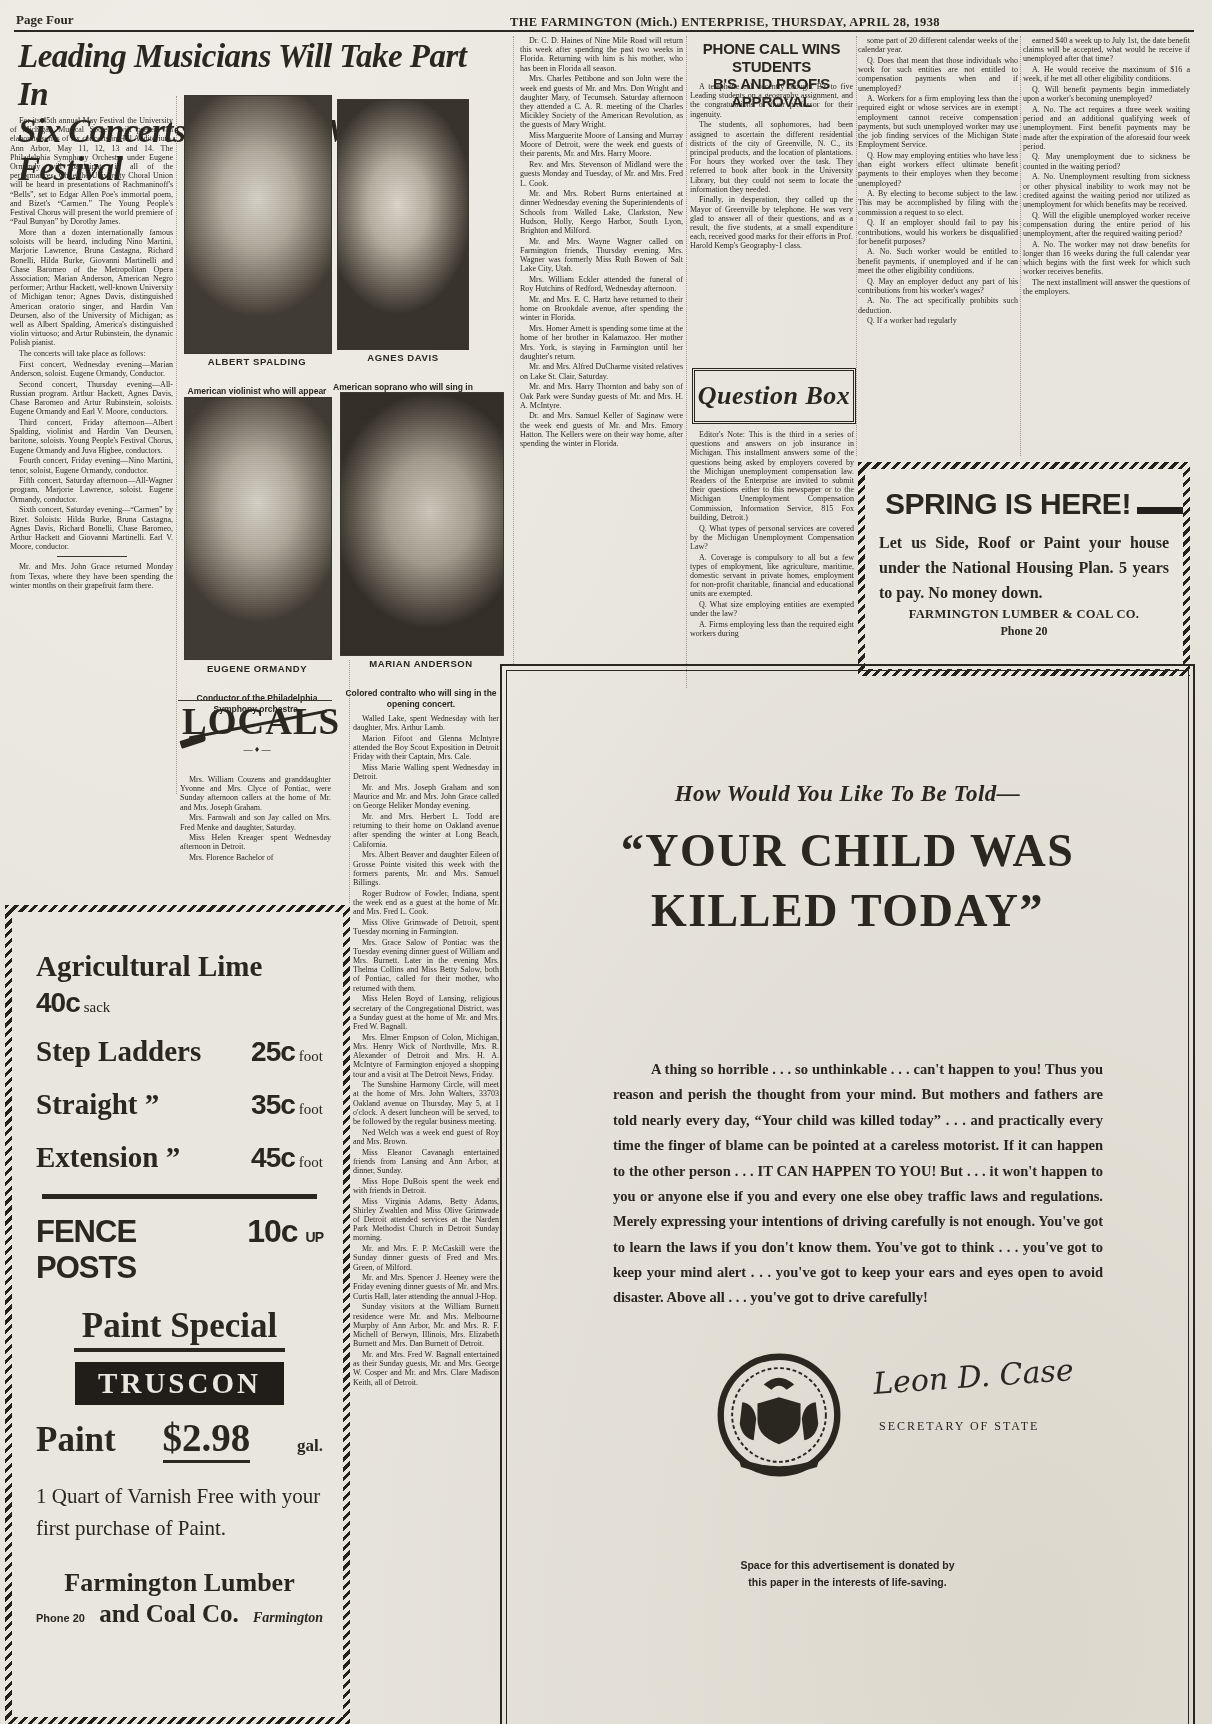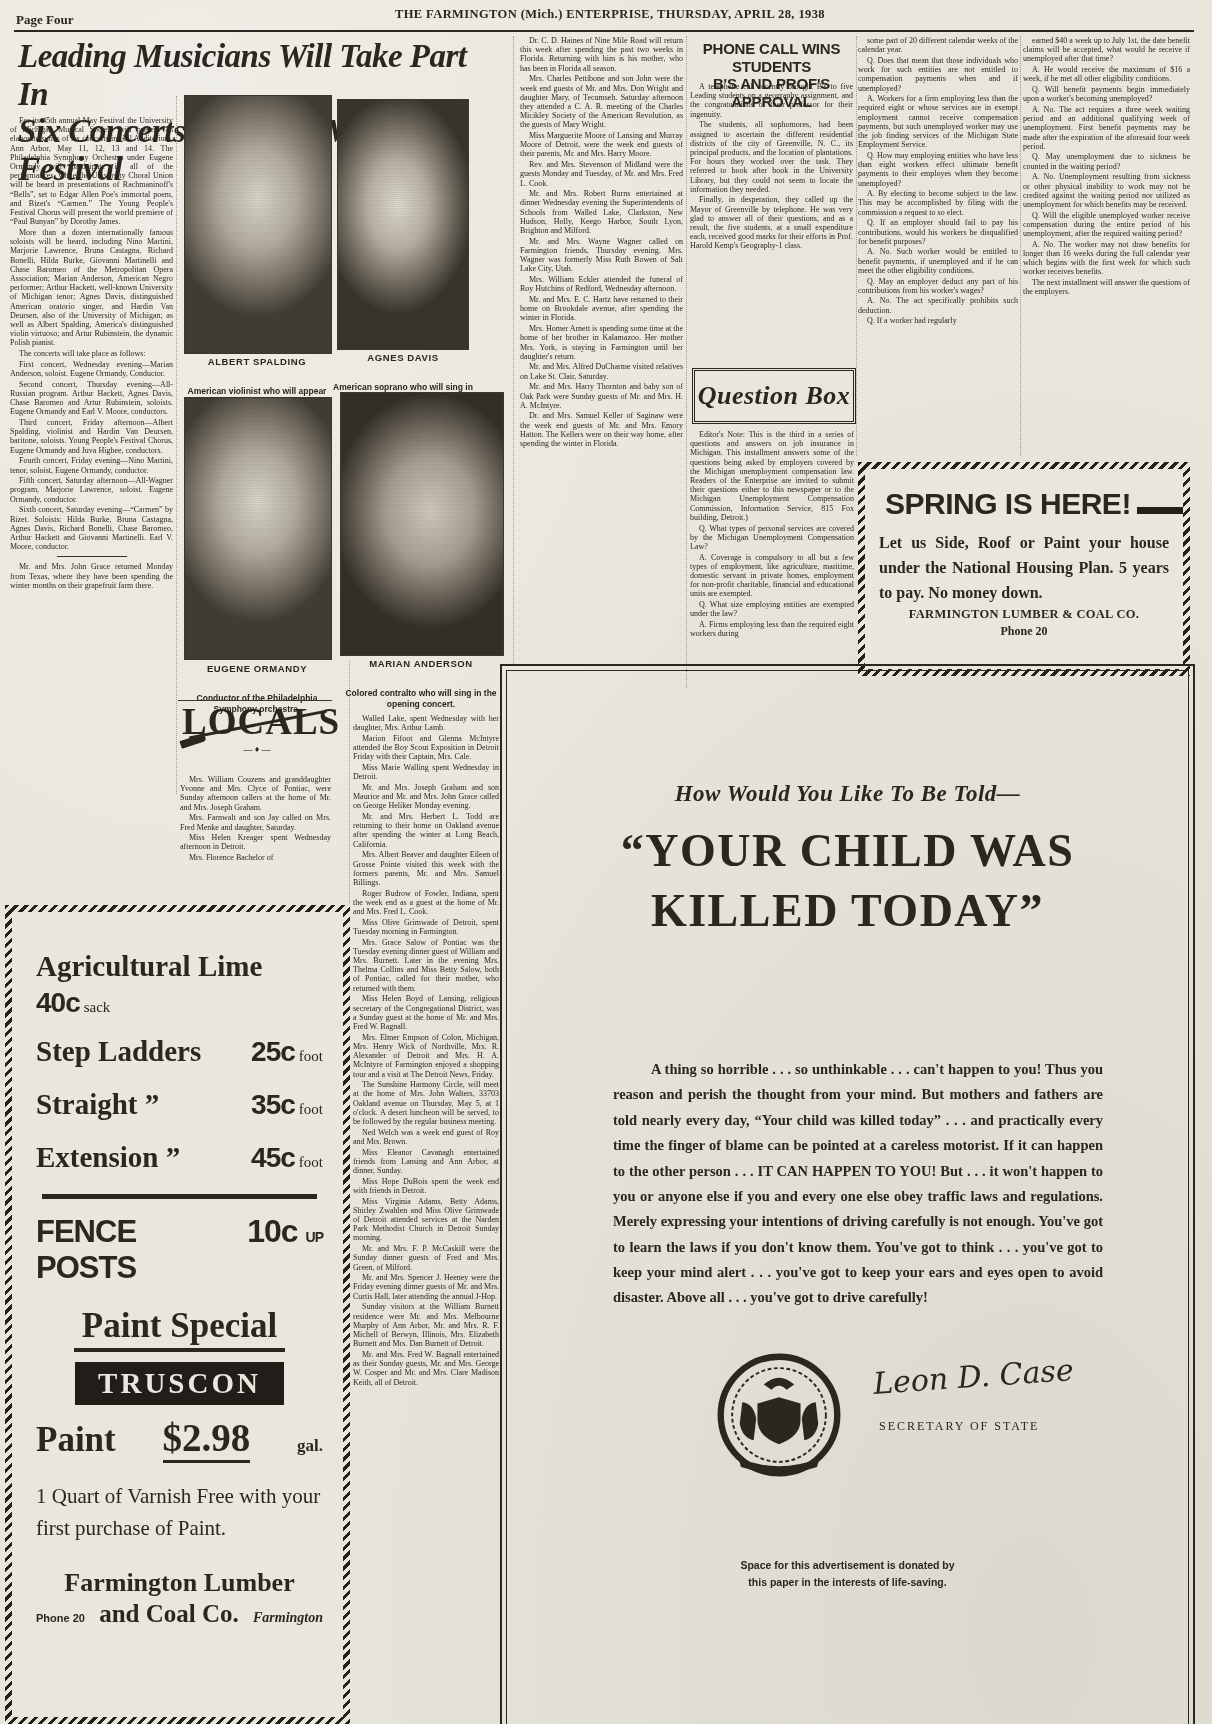--- a/index.html
+++ b/index.html
@@ -3,21 +3,21 @@
 <meta charset="utf-8">
 <style>
   html,body{margin:0;padding:0;background:#b8b4aa;}
   .page{position:relative;width:1212px;height:1724px;margin:0 auto;overflow:hidden;
     color:#2a2620;font-family:"Liberation Serif",serif;
     background:
       radial-gradient(ellipse at 15% 8%, rgba(255,255,255,.30), transparent 45%),
       radial-gradient(ellipse at 85% 95%, rgba(110,100,80,.10), transparent 55%),
       #e8e5dc;}
   .hdr-left{position:absolute;left:16px;top:12px;font:bold 13px "Liberation Serif",serif;}
-  .hdr-center{position:absolute;left:280px;top:7px;width:660px;text-align:center;
+  .hdr-center{position:absolute;left:280px;top:15px;width:660px;text-align:right;
     font:bold 12.5px "Liberation Serif",serif;letter-spacing:.4px;}
   .top-rule{position:absolute;left:14px;top:30px;width:1180px;height:2px;background:#2b2722;}
   .feat-hl{position:absolute;left:18px;top:38px;width:460px;margin:0;
     font:italic bold 33px/1.14 "Liberation Serif",serif;letter-spacing:-.5px;}
   .col{position:absolute;overflow:hidden;}
   .para{margin:0 0 1.5px 0;font-size:8px;line-height:9.2px;text-indent:9px;text-align:justify;}
   #col1{left:10px;top:116px;width:163px;height:676px;}
   .smallrule{width:70px;margin:5px auto 5px;border-top:1px solid #3a362f;}
   .vrule{position:absolute;width:0;border-left:1px dotted #a29b8d;}
   #v1{left:176px;top:96px;height:698px;}

